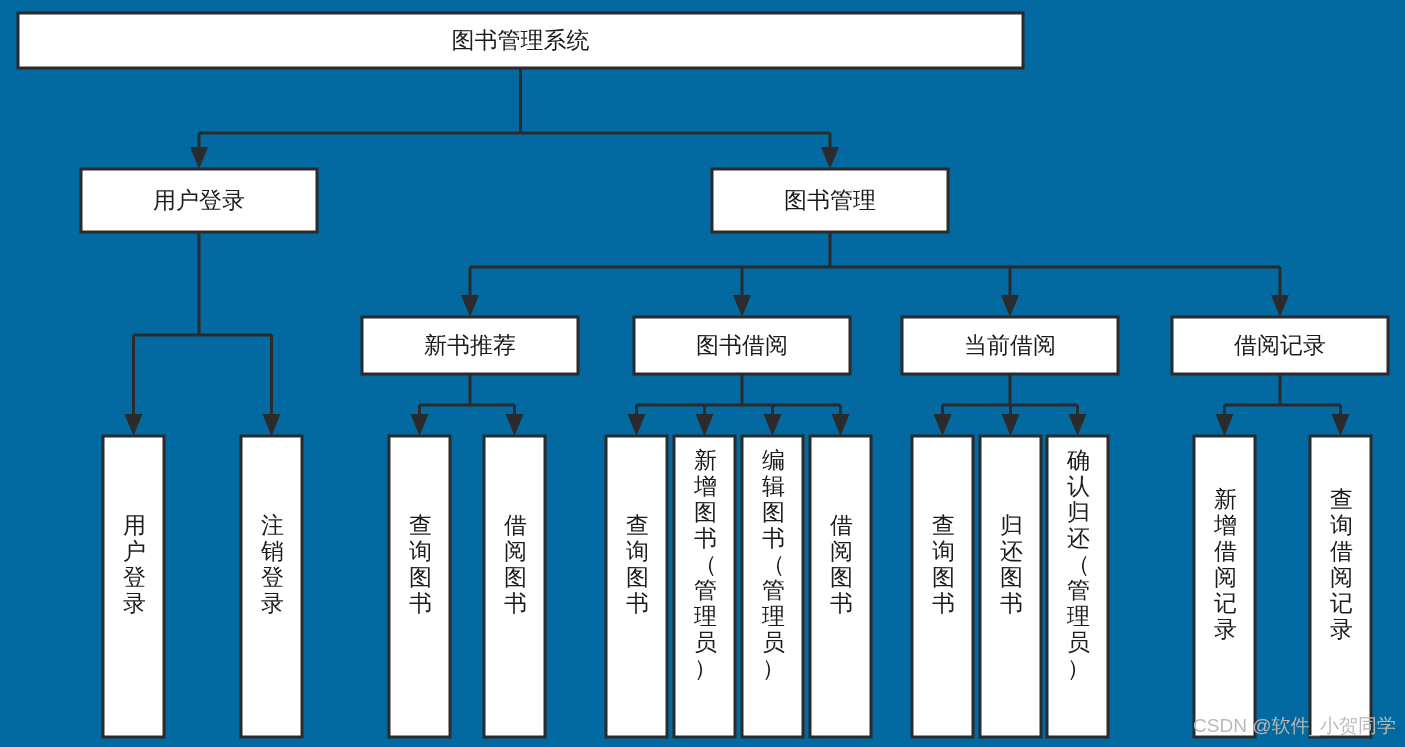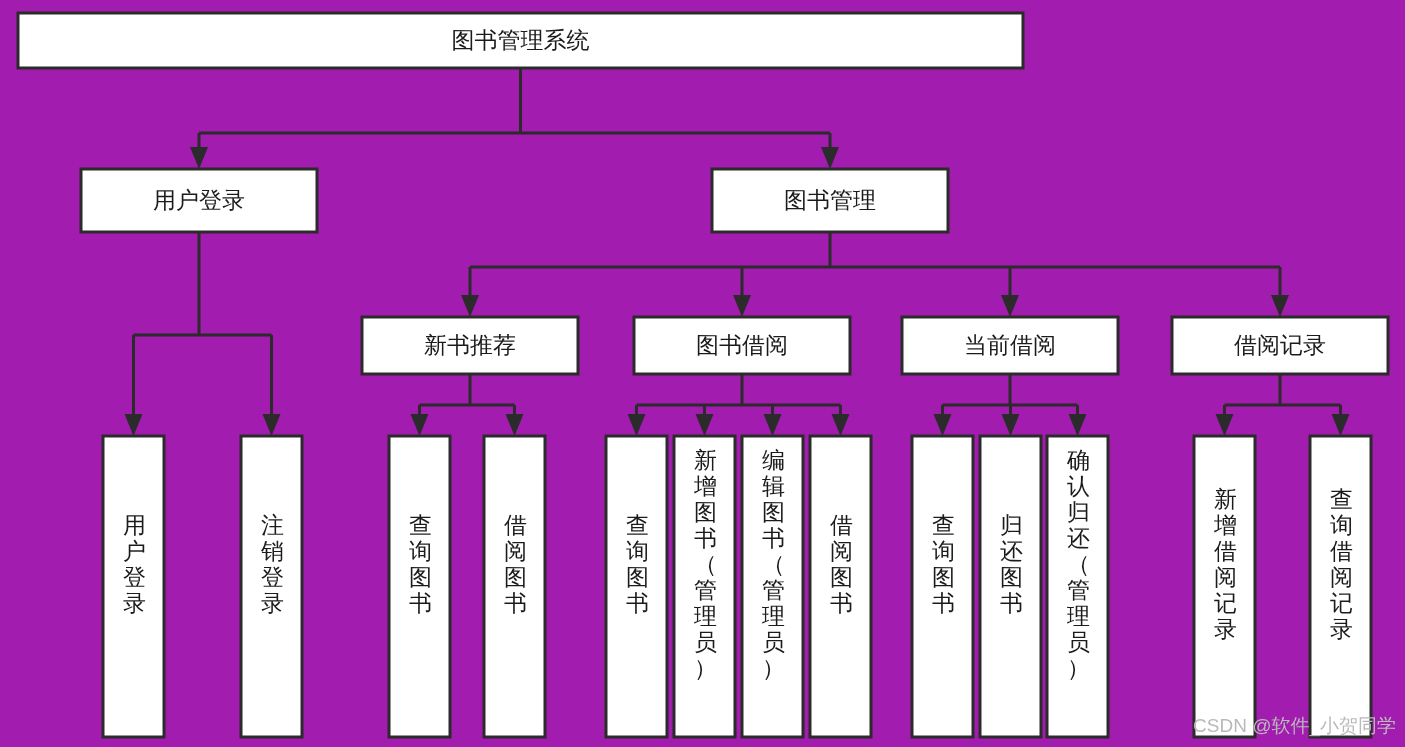--- a/index.html
+++ b/index.html
@@ -8,21 +8,21 @@
     padding: 0;
     background: #ffffff;
   }
   body {
     font-family: "Liberation Sans", "DejaVu Sans", sans-serif;
   }
   #diagram-root {
     position: relative;
     width: 1405px;
     height: 747px;
-    background: #a21caf;
+    background: #0369a1;
     overflow: hidden;
   }
   svg.canvas {
     position: absolute;
     left: 0;
     top: 0;
     width: 1405px;
     height: 747px;
     display: block;
   }

